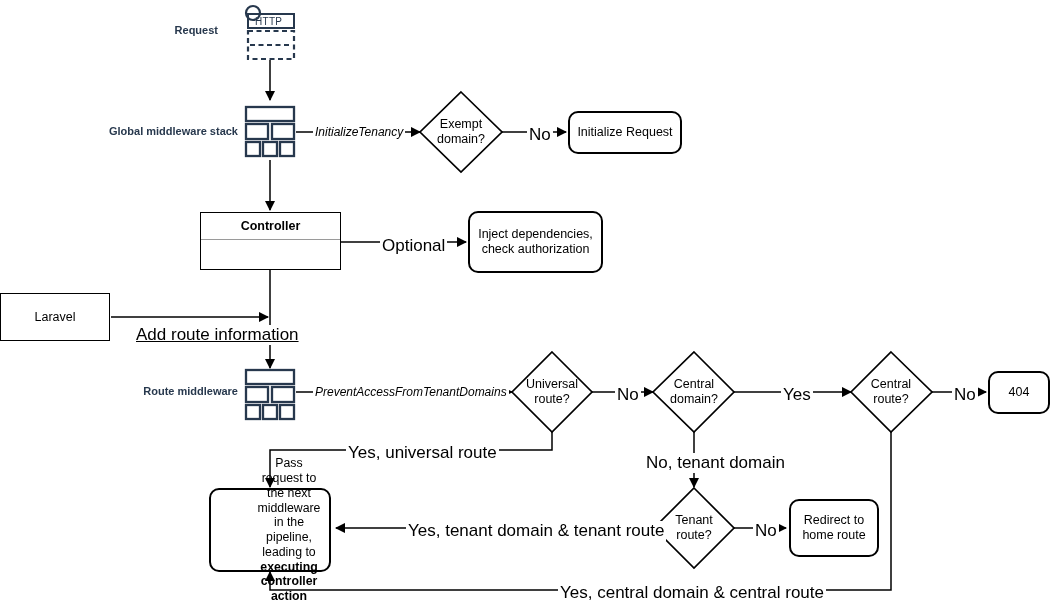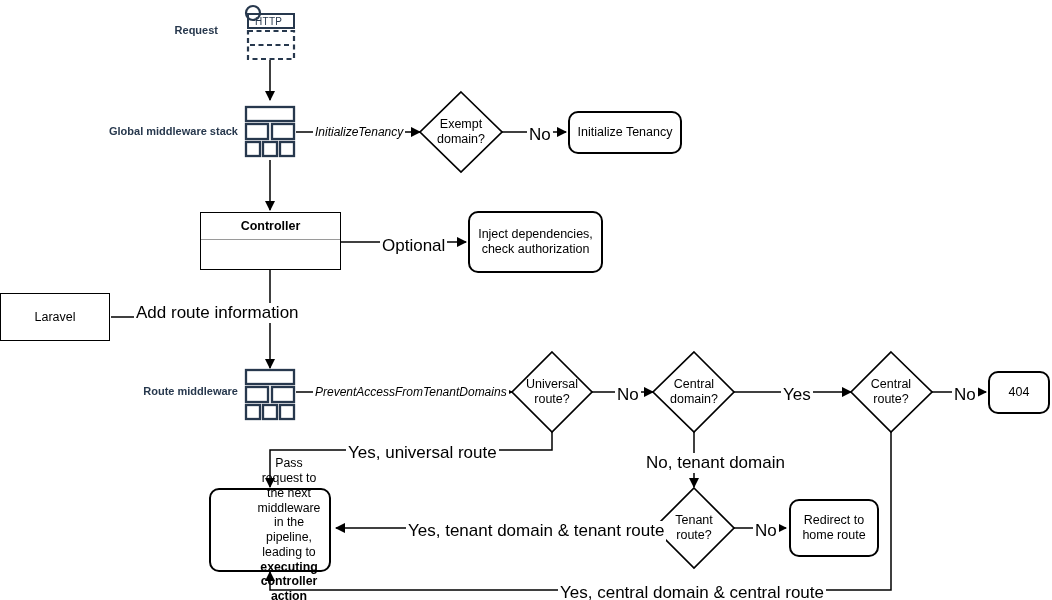--- a/index.html
+++ b/index.html
@@ -200,21 +200,21 @@
   </svg>
 
   <div class="side-label" style="left:110px; top:24px; width:108px;">Request</div>
 
   <div class="side-label" style="left:50px; top:125px; width:188px;">Global middleware stack</div>
 
   <div class="side-label" style="left:60px; top:385px; width:178px;">Route middleware</div>
 
   <div style="position:absolute; left:255px; top:16px; font-size:10px; color:#27384d; letter-spacing:.3px;">HTTP</div>
 
-  <div class="node rounded-node" style="left:568px; top:111px; width:114px; height:43px;">Initialize Tenancy</div>
+  <div class="node rounded-node" style="left:568px; top:111px; width:114px; height:43px;">Initialize Request</div>
 
   <div class="controller-box" style="left:200px; top:212px; width:141px; height:58px;">
     <div class="controller-title">Controller</div>
   </div>
 
   <div class="node rounded-node" style="left:468px; top:211px; width:135px; height:62px; white-space:pre-line;">Inject dependencies,
 check authorization</div>
 
   <div class="node rect-node" style="left:0px; top:293px; width:110px; height:48px;">Laravel</div>
 
@@ -253,21 +253,21 @@
     <div>Tenant</div>
     <div>route?</div>
   </div>
 
   <div class="edge-label italic" style="left:313px; top:125px;">InitializeTenancy</div>
 
   <div class="edge-label" style="left:527px; top:125px;">No</div>
 
   <div class="edge-label" style="left:380px; top:236px;">Optional</div>
 
-  <div class="edge-label" style="left:134px; top:303px;">Add route information</div>
+  <div class="edge-label" style="left:134px; top:325px;text-decoration:underline;">Add route information</div>
 
   <div class="edge-label italic" style="left:313px; top:385px;">PreventAccessFromTenantDomains</div>
 
   <div class="edge-label" style="left:615px; top:385px;">No</div>
 
   <div class="edge-label" style="left:781px; top:385px;">Yes</div>
 
   <div class="edge-label" style="left:952px; top:385px;">No</div>
 
   <div class="edge-label" style="left:346px; top:443px;">Yes, universal route</div>

